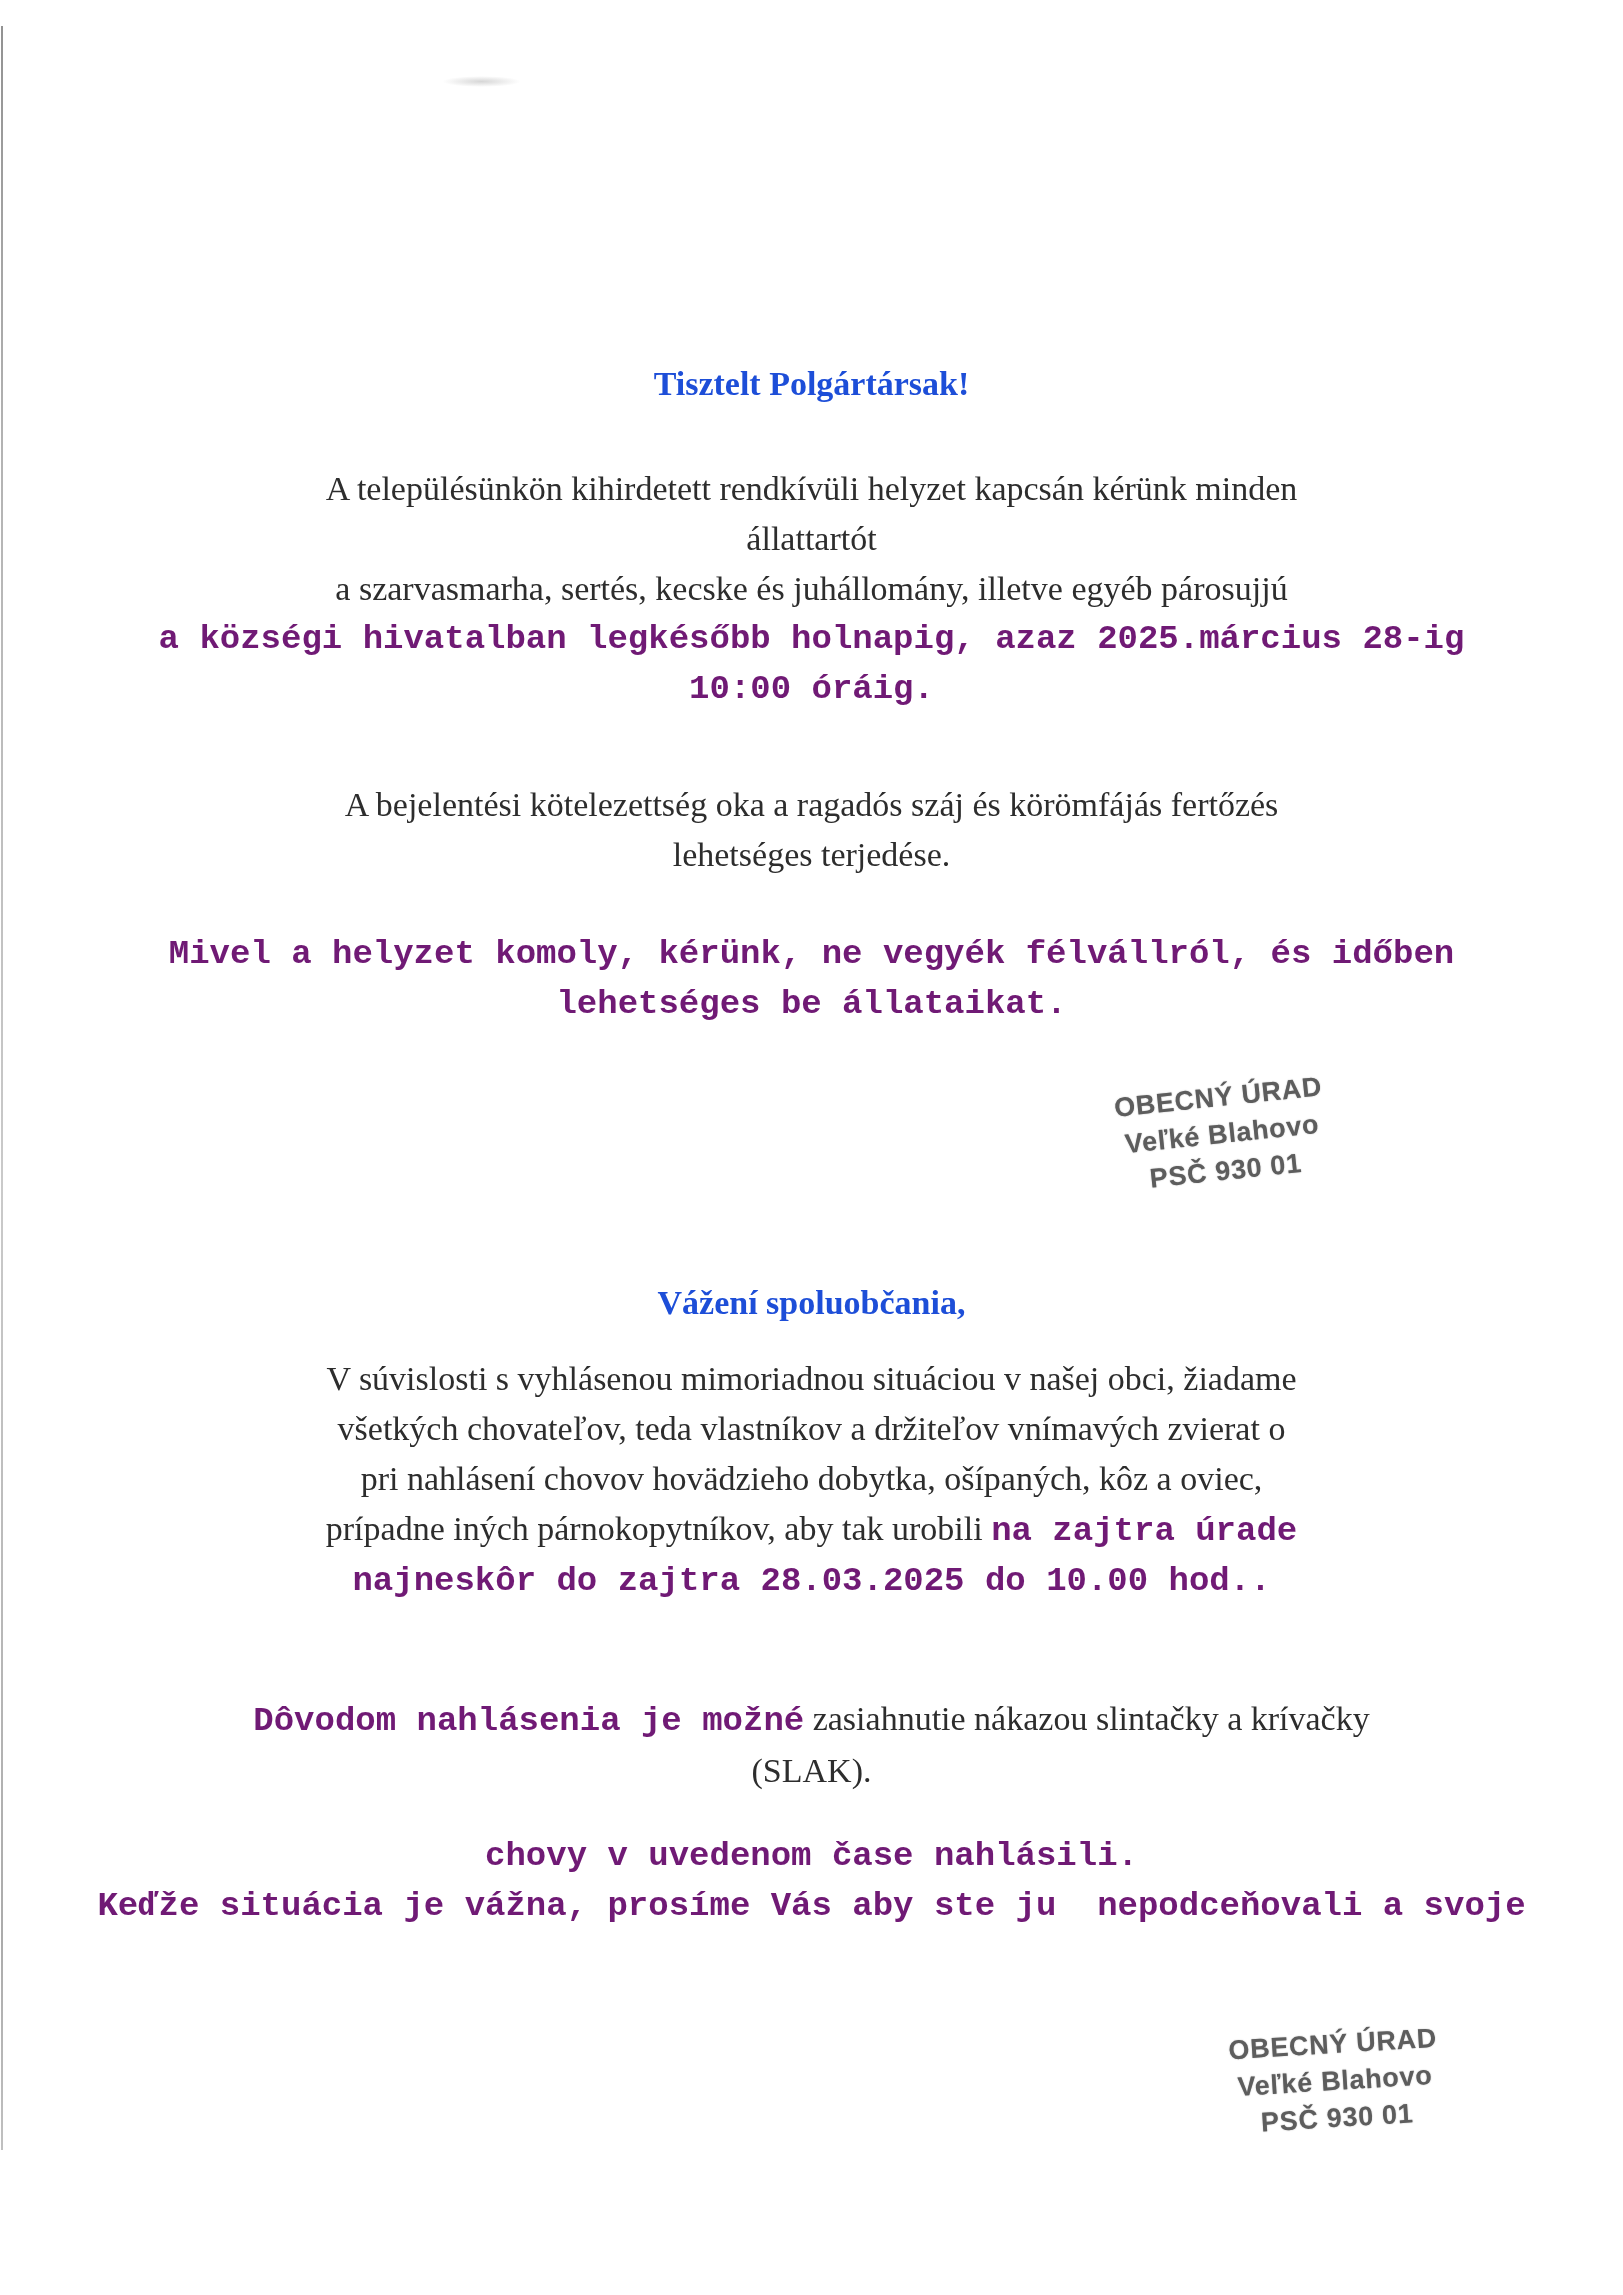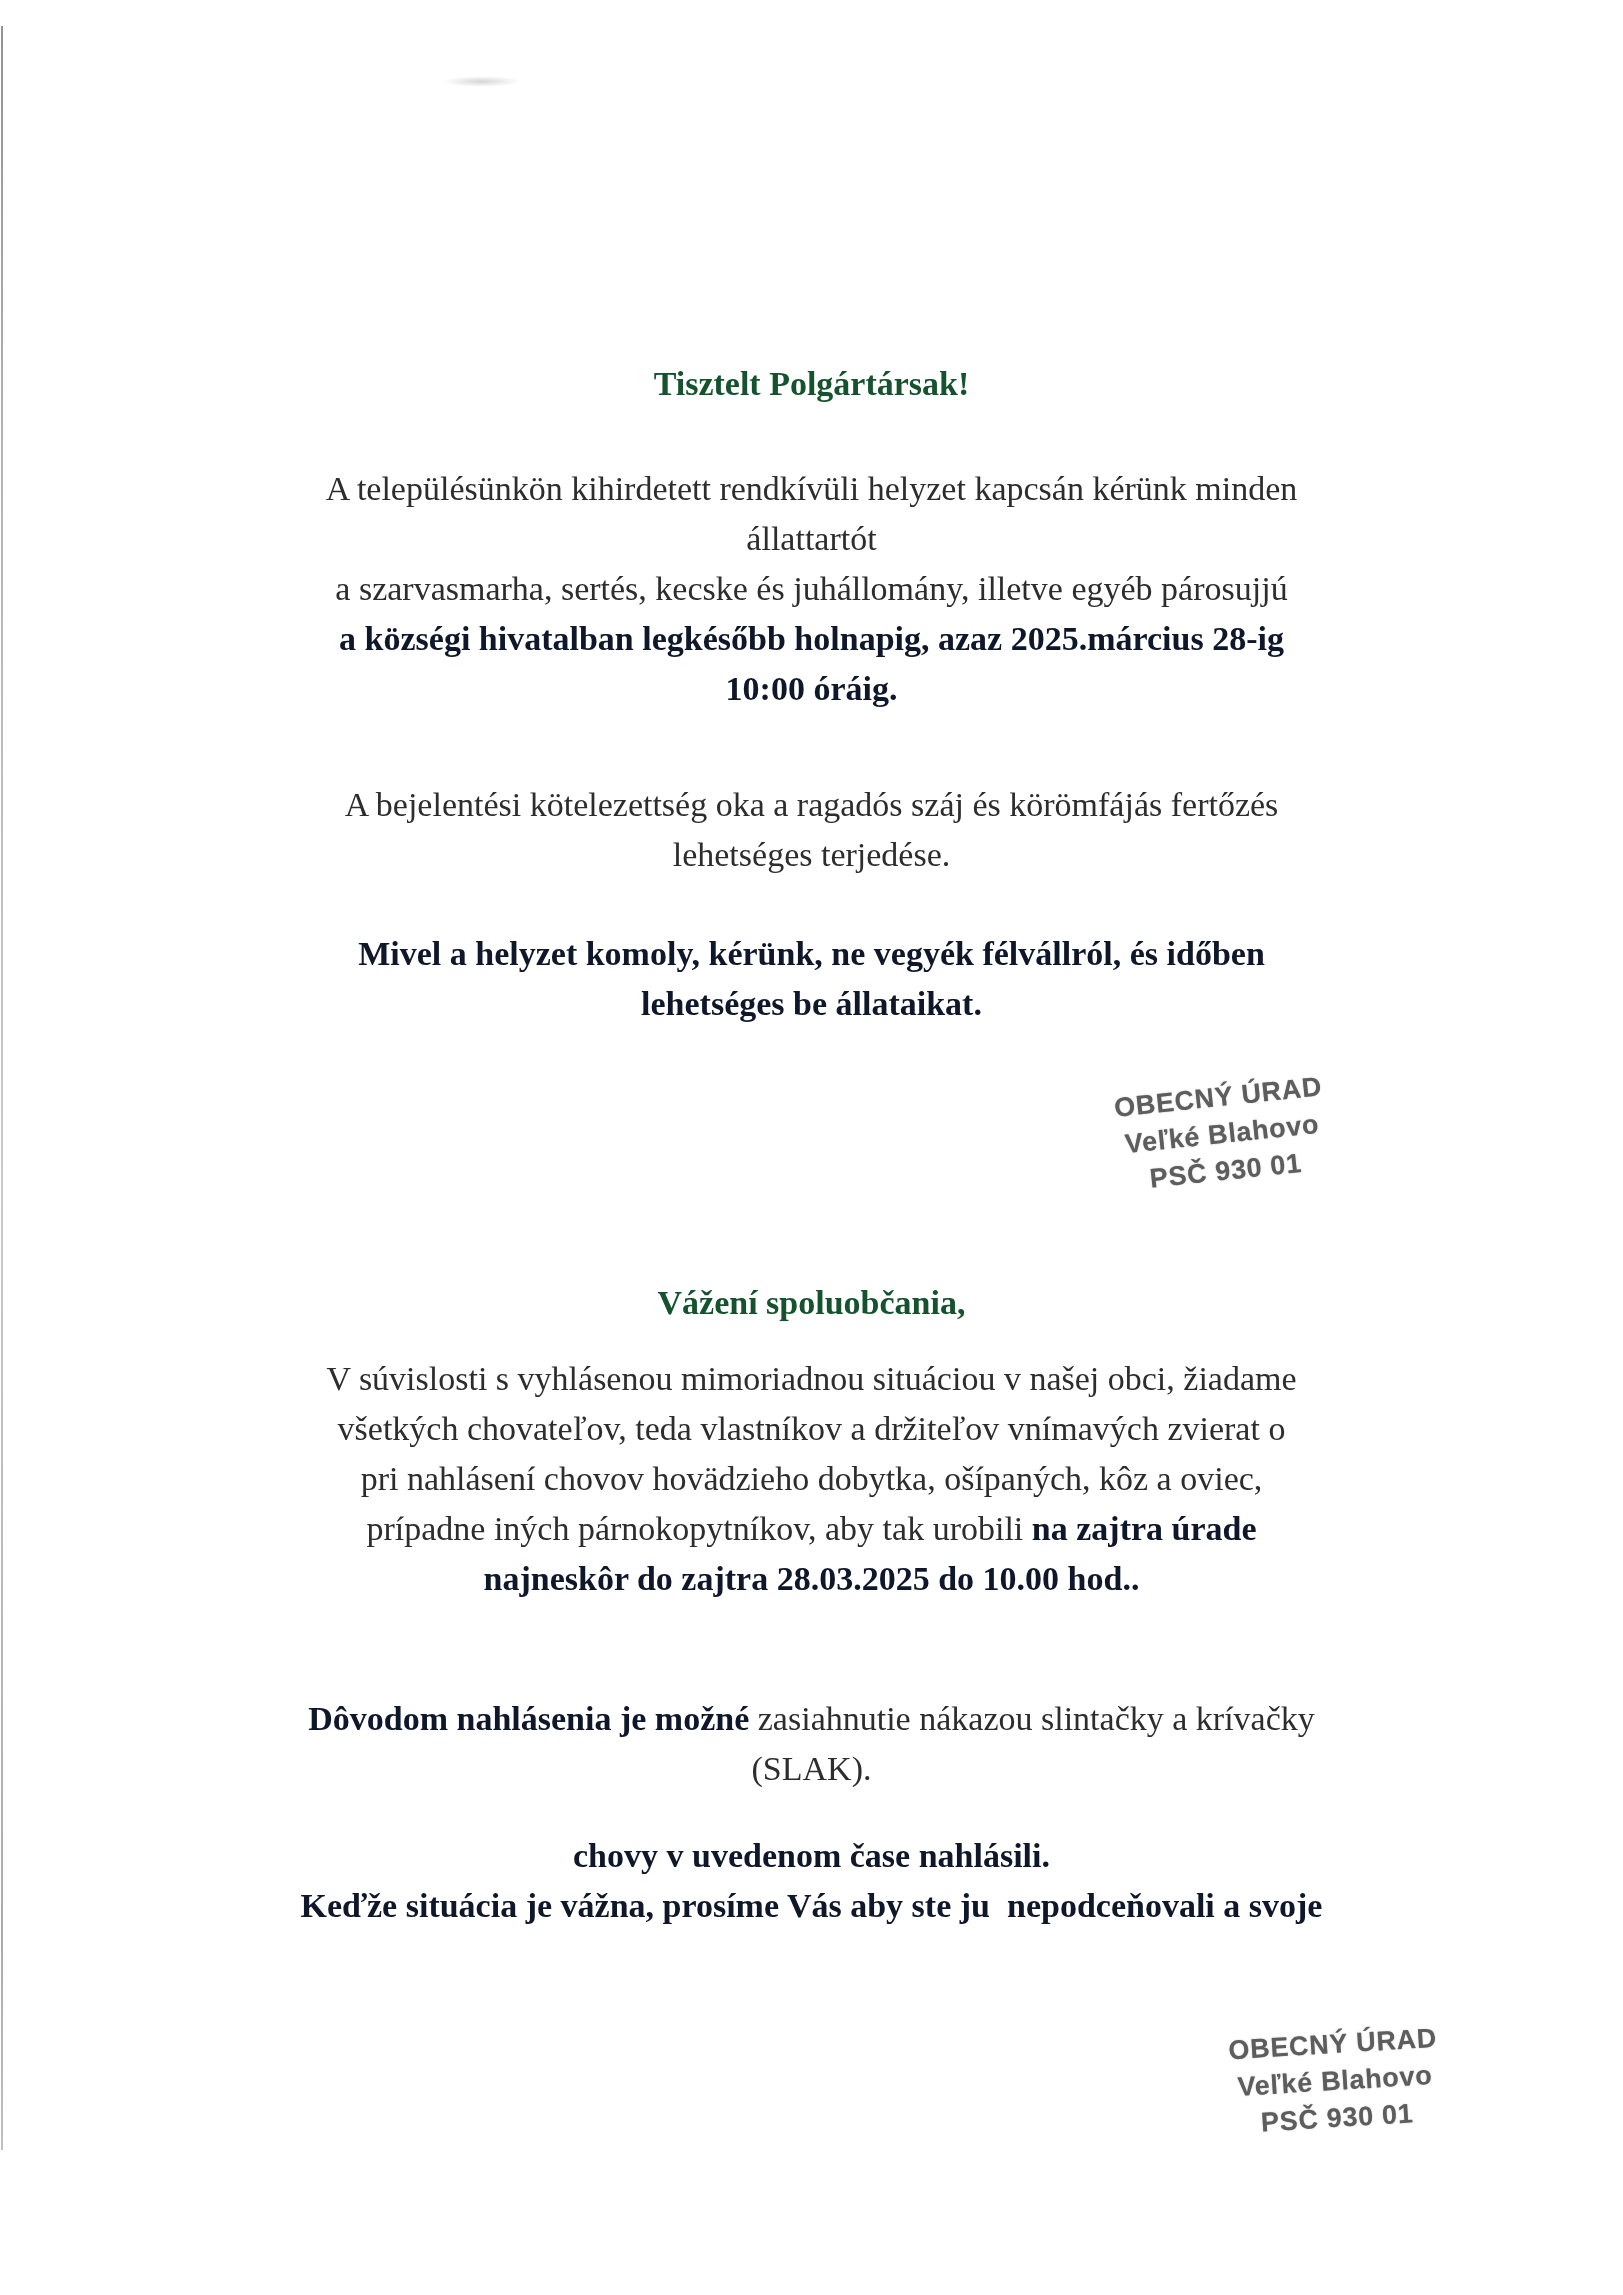--- a/index.html
+++ b/index.html
@@ -16,22 +16,22 @@
 
   .block {
     position: absolute;
     left: 59px;
     right: 59px;
     text-align: center;
     font-size: 34px;
     line-height: 50px;
   }
   .line { white-space: pre; }
-  .b { font-weight: 700; color: #0f172a; }
-  .heading { font-weight: 700; color: #14532d; }
+  .b { font-weight: 700; color: #701a75; font-family: Liberation Mono, monospace; }
+  .heading { font-weight: 700; color: #1d4ed8; }
 
   #hu-heading { top: 359px; }
   #hu-p1 { top: 446px; margin-top: 18px; }
   #hu-p2 { top: 780px; }
   #hu-p3 { top: 929px; }
   #sk-heading { top: 1278px; }
   #sk-p1 { top: 1354px; }
   #sk-p2 { top: 1694px; }
   #sk-p3 { top: 1831px; }
 

